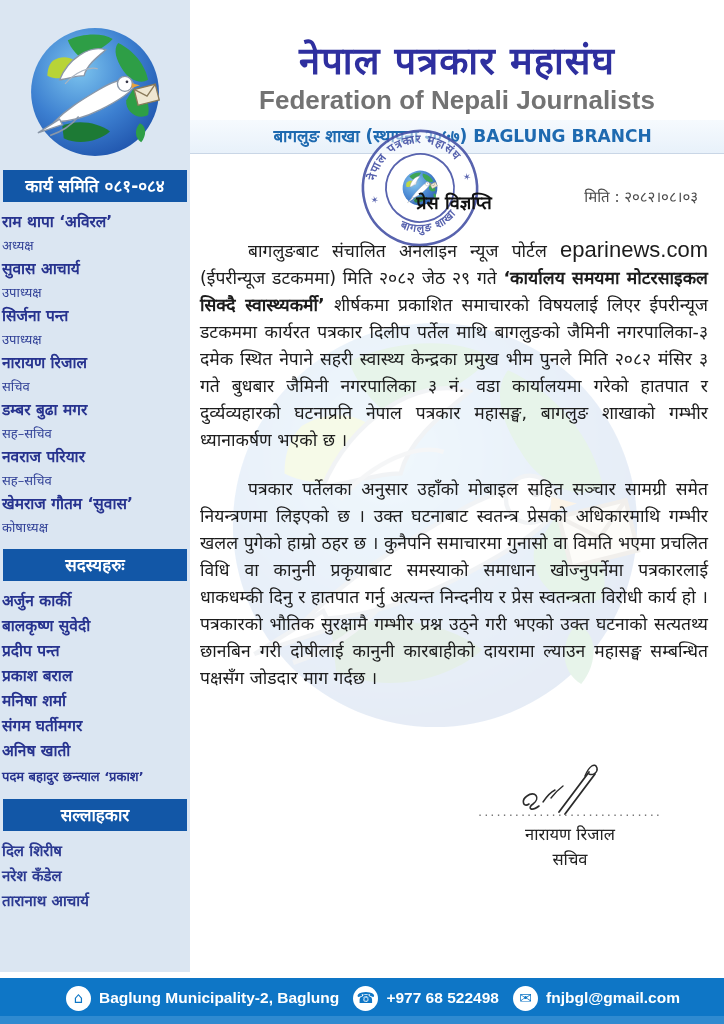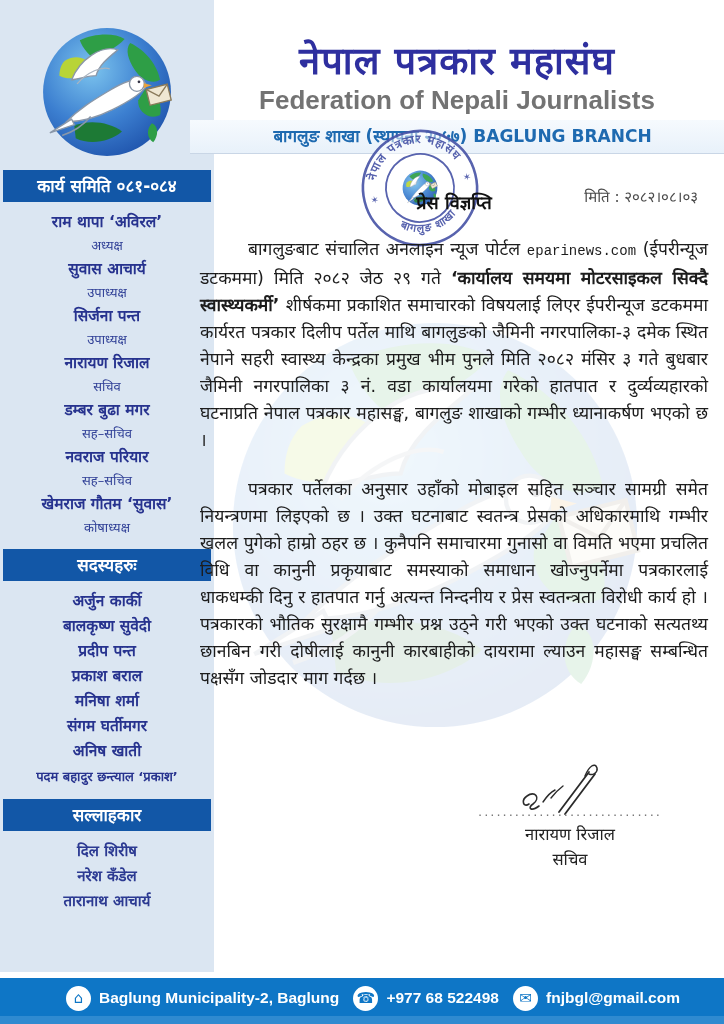--- a/index.html
+++ b/index.html
@@ -1,25 +1,25 @@
 <!DOCTYPE html>
 <html><head>
 <meta charset="utf-8">
 <style>
   html,body{margin:0;padding:0;}
   body{width:724px;height:1024px;background:#ffffff;font-family:"DejaVu Sans",sans-serif;overflow:hidden;}
   .page{position:relative;width:724px;height:1024px;background:#ffffff;overflow:hidden;}
 
   
-  .sidebar{position:absolute;left:0;top:0;width:214px;height:972px;background:#dbe6f2;}
+  .sidebar{position:absolute;left:0;top:0;width:190px;height:972px;background:#dbe6f2;}
   .logo-wrap{margin:24px auto 0 auto;width:136px;height:136px;}
   .sb-bar{margin:0 3px;background:#1257a7;color:#ffffff;font-weight:bold;font-size:17px;
           text-align:center;padding:6px 2px;line-height:20px;}
   .sb-bar.first{margin-top:10px;}
-  .sb-entries{padding:8px 2px 10px 2px;text-align:center;}
+  .sb-entries{padding:8px 2px 10px 2px;text-align:left;}
   .sb-name{color:#27338f;font-weight:bold;font-size:15.5px;line-height:24px;}
   .sb-role{color:#2f3f96;font-size:13px;line-height:23px;}
   .sb-member{color:#27338f;font-weight:bold;font-size:15.5px;line-height:25px;}
   .sb-member.small{font-size:13px;}
   .sb-adv{color:#2c3a92;font-weight:600;font-size:15px;line-height:25px;}
 
   
   .main{position:absolute;left:190px;top:0;width:534px;height:827px;}
   .org-np{margin-top:38px;text-align:center;color:#2e2f9f;font-weight:bold;font-size:38px;line-height:46px;letter-spacing:1px;}
   .org-en{text-align:center;color:#737373;font-weight:bold;font-size:26px;line-height:32px;font-family:"Liberation Sans","DejaVu Sans",sans-serif;}
@@ -28,21 +28,21 @@
   .date-line{position:absolute;right:26px;top:186px;color:#4a4a4a;font-size:15px;}
 
   
   .stamp{position:absolute;left:170px;top:128px;width:120px;height:120px;transform:rotate(-14deg);opacity:.92;}
 
   
   .doc{position:relative;padding:0 16px 0 10px;}
   .doc-title{margin-top:36px;text-align:center;color:#111111;font-weight:bold;font-size:18px;}
   .para{position:relative;z-index:2;margin:22px 0 0 0;color:#1c1c1c;font-size:17.5px;line-height:27px;
         text-align:justify;text-indent:48px;}
-  .site{font-family:Liberation Mono, monospace;font-size:14px;}
+  .site{font-family:Liberation Sans, sans-serif;font-size:22px;}
   .watermark{position:absolute;left:30px;top:120px;width:430px;height:430px;opacity:.11;z-index:1;pointer-events:none;}
 
   
   .sign-block{position:absolute;left:280px;top:758px;width:200px;text-align:center;z-index:3;}
   .sign-scribble{display:block;margin:0 auto -14px auto;}
   .sign-dots{color:#777;font-size:13px;letter-spacing:2px;line-height:12px;}
   .sign-name{color:#222;font-size:16.5px;line-height:26px;margin-top:4px;}
   .sign-role{color:#222;font-size:16.5px;line-height:24px;}
 
   

